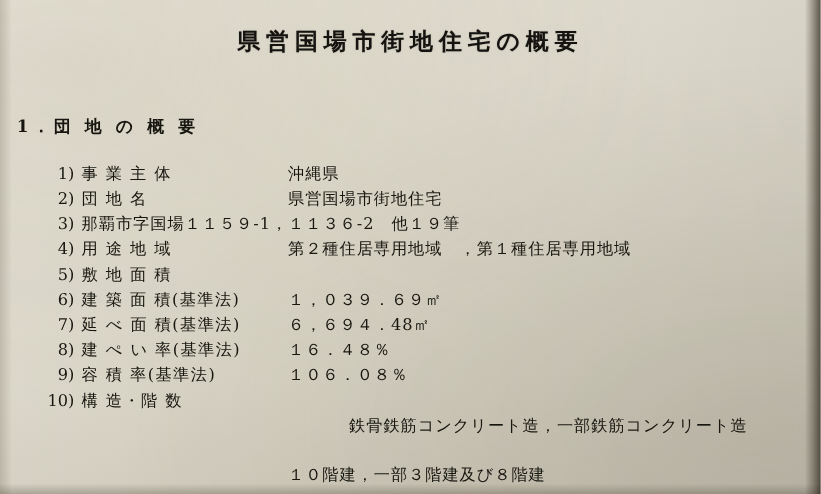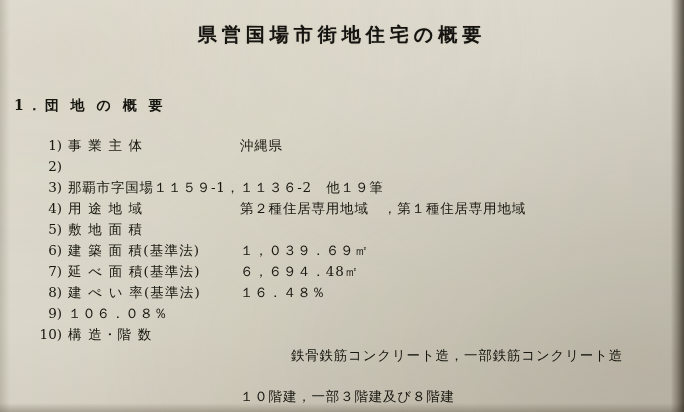--- a/index.html
+++ b/index.html
@@ -148,20 +148,22 @@
     <ul class="item-list">
 
       <li class="item">
         <span class="item-num">1)</span>
         <span class="item-label">事 業 主 体</span>
         <span class="item-value">沖縄県</span>
       </li>
 
       <li class="item">
         <span class="item-num">2)</span>
+        <span class="item-label">団 地 名</span>
+        <span class="item-value">県営国場市街地住宅</span>
       </li>
 
       <li class="item">
         <span class="item-num">3)</span>
         <span class="item-value">那覇市字国場１１５９-1，１１３６-2　他１９筆</span>
       </li>
 
       <li class="item">
         <span class="item-num">4)</span>
         <span class="item-label">用 途 地 域</span>
@@ -186,20 +188,21 @@
       </li>
 
       <li class="item">
         <span class="item-num">8)</span>
         <span class="item-label">建 ぺ い 率(基準法)</span>
         <span class="item-value">１６．４８％</span>
       </li>
 
       <li class="item">
         <span class="item-num">9)</span>
+        <span class="item-label">容 積 率(基準法)</span>
         <span class="item-value">１０６．０８％</span>
       </li>
 
       <li class="item multiline">
         <span class="item-num">10)</span>
         <span class="item-label">構 造・階 数</span>
         <span class="item-value">
           <span>鉄骨鉄筋コンクリート造，一部鉄筋コンクリート造</span>
           <span class="val-line2">１０階建，一部３階建及び８階建</span>
         </span>

